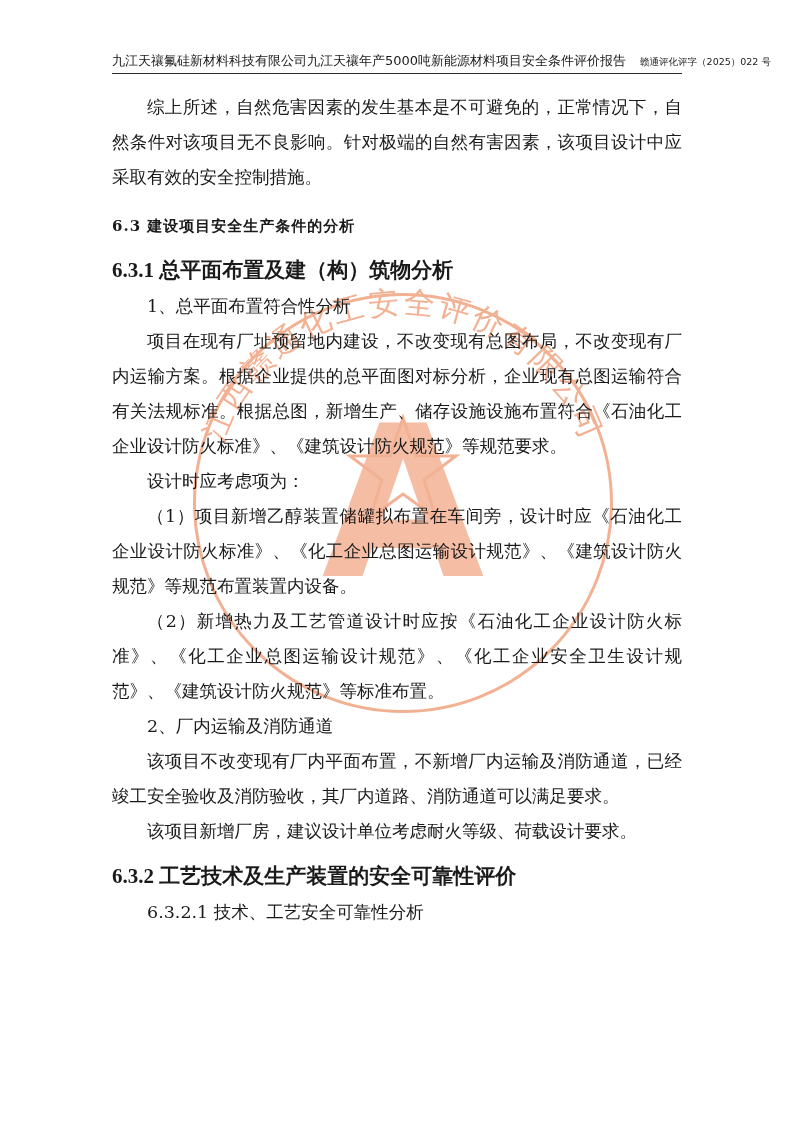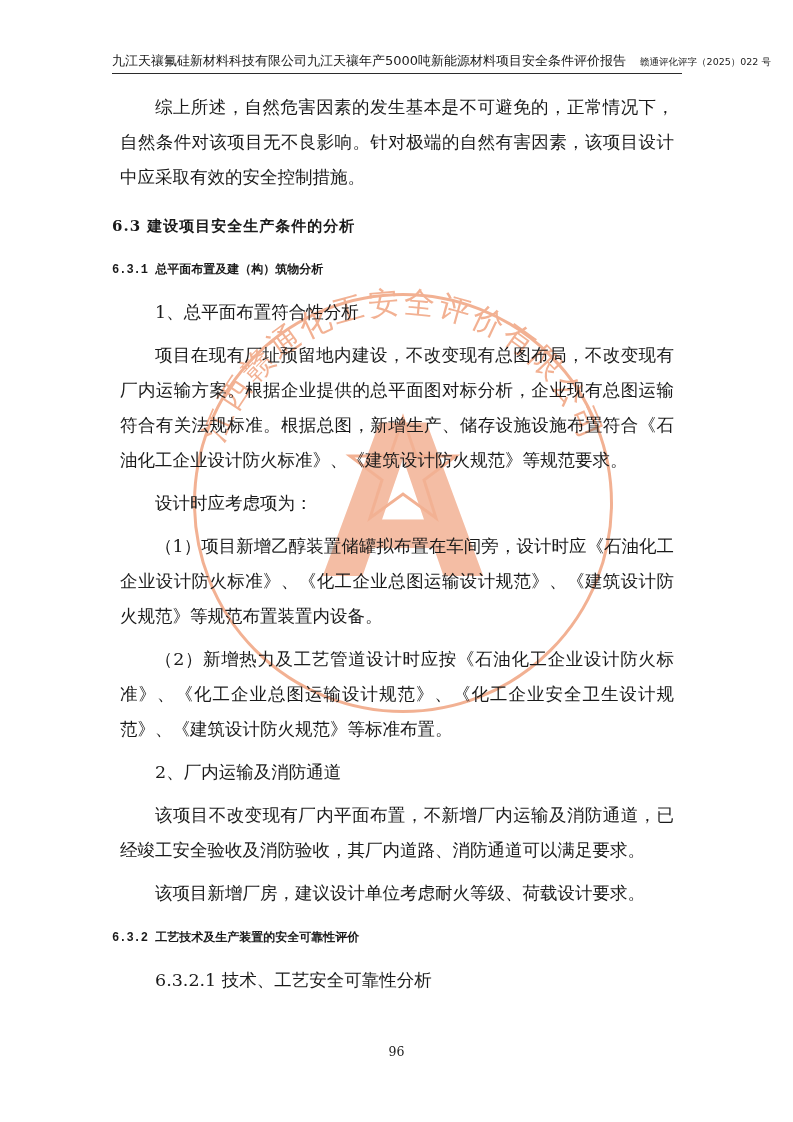--- a/index.html
+++ b/index.html
@@ -45,43 +45,43 @@
   }
   .body-text {
     margin-top: 16px;
     font-size: 17.5px;
     line-height: 35px;
     text-align: justify;
     text-justify: inter-ideograph;
     font-family: "DejaVu Serif", "Liberation Serif", serif;
   }
   p.para {
-    margin: 8px;
+    margin: 0;
     font-size: 17.5px;
     line-height: 35px;
     text-align: justify;
     font-family: "DejaVu Serif", "Liberation Serif", serif;
   }
   p.indent {
     text-indent: 35px;
   }
   h2.h-section {
     margin: 14px 0 6px 0;
     font-size: 15px;
     line-height: 34px;
     font-weight: bold;
     letter-spacing: 1px;
     font-family: "DejaVu Serif", "Liberation Serif", serif;
   }
   h3.h-sub {
     margin: 10px 0 2px 0;
-    font-size: 12px;
+    font-size: 21px;
     line-height: 34px;
     font-weight: bold;
-    font-family: Liberation Mono, monospace;
+    font-family: Liberation Serif, serif;
   }
   .page-number {
     position: absolute;
     left: 0;
     right: 0;
     top: 1044px;
     text-align: center;
     font-size: 12.5px;
     font-family: "DejaVu Serif", "Liberation Serif", serif;
     color: #1a1a1a;
@@ -178,14 +178,13 @@
       <p class="para indent">该项目不改变现有厂内平面布置，不新增厂内运输及消防通道，已经竣工安全验收及消防验收，其厂内道路、消防通道可以满足要求。</p>
       <p class="para indent">该项目新增厂房，建议设计单位考虑耐火等级、荷载设计要求。</p>
 
       <h3 class="h-sub">6.3.2 工艺技术及生产装置的安全可靠性评价</h3>
 
       <p class="para indent">6.3.2.1 技术、工艺安全可靠性分析</p>
 
     </div>
   </div>
 
-  <div class="page-number">96</div>
 </div>
 
 </body></html>

